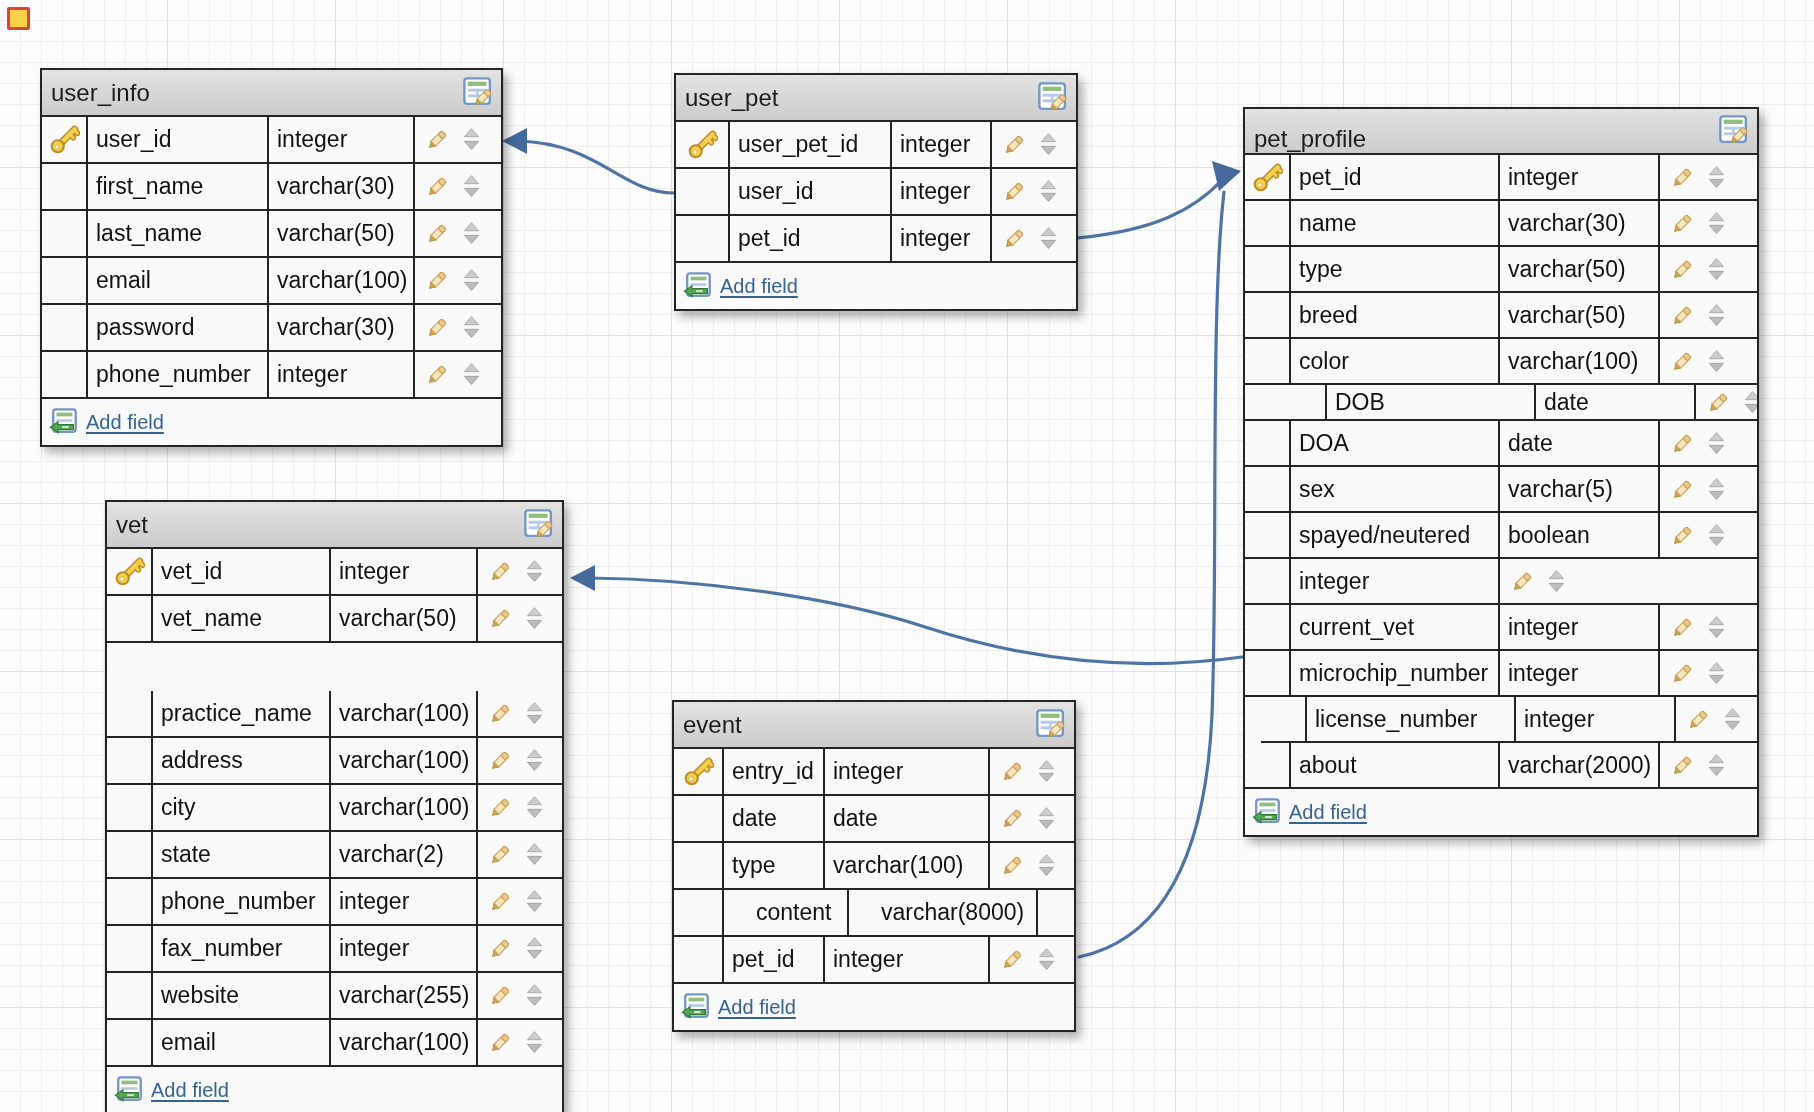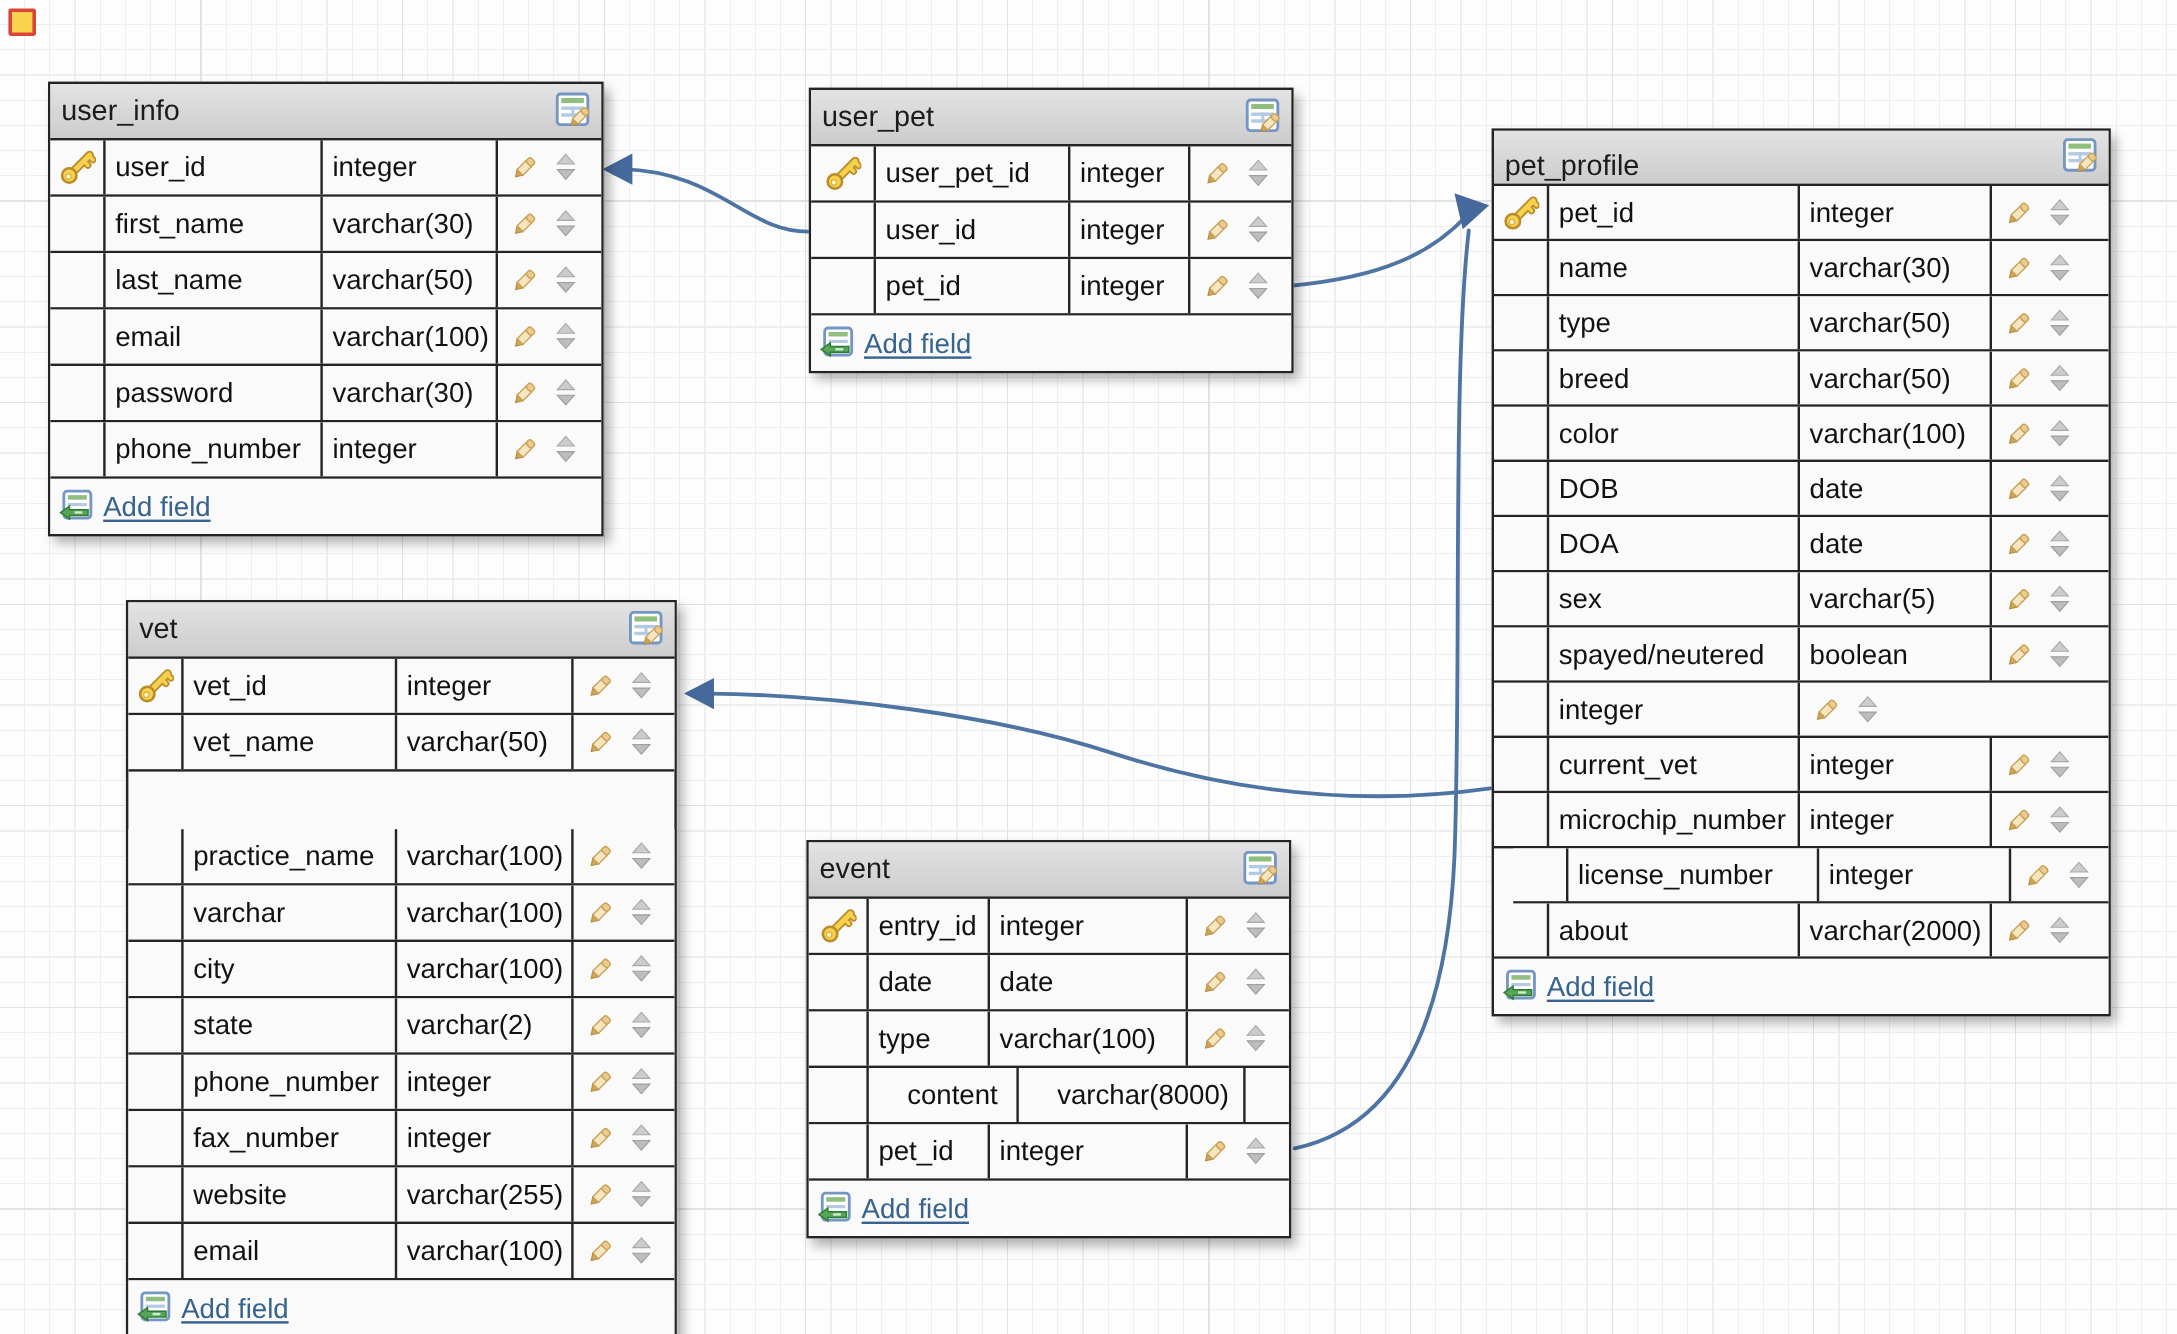--- a/index.html
+++ b/index.html
@@ -42,21 +42,21 @@
   }
   .cell:last-child{border-right:none;}
   .namecell,.typecell{font-size:23px;color:#111;padding-left:8px;}
   .keycell{justify-content:center;}
   .iconcell{justify-content:flex-start;padding-left:9px;gap:12px;}
   .foot{
     display:flex;align-items:center;gap:7px;box-sizing:border-box;
     padding-left:7px;background:#fafafa;
   }
   .addlink{
-    font-size:23px;color:#36638f;cursor:pointer;
+    font-size:20px;color:#36638f;cursor:pointer;
     text-decoration:underline;text-decoration-thickness:2px;text-underline-offset:3px;
   }
   .ic{line-height:0;display:inline-block;}
 </style>
 </head>
 <body>
 
 <svg width="0" height="0" style="position:absolute" aria-hidden="true">
   <defs>
     <symbol id="sym-pencil" viewBox="0 0 28 28">
@@ -403,21 +403,21 @@
                 <use href="#sym-pencil"></use>
               </svg>
       </span>
       <span class="ic">
         <svg width="17" height="25">
                 <use href="#sym-sort"></use>
               </svg>
       </span>
     </div>
   </div>
-        <div class="row" style="grid-template-columns: 46px 209px 160px 1fr; height: 46px;">
+        <div class="row" style="grid-template-columns: 46px 209px 160px 1fr; height: 36px; padding-left: 36px;">
     <div class="cell keycell"></div>
     <div class="cell namecell">DOB</div>
     <div class="cell typecell">date</div>
     <div class="cell iconcell">
       <span class="ic">
         <svg width="27" height="27">
                 <use href="#sym-pencil"></use>
               </svg>
       </span>
       <span class="ic">
@@ -632,21 +632,21 @@
       </span>
       <span class="ic">
         <svg width="17" height="25">
                 <use href="#sym-sort"></use>
               </svg>
       </span>
     </div>
   </div>
         <div class="row" style="grid-template-columns: 46px 178px 147px 1fr; height: 47px;">
     <div class="cell keycell"></div>
-    <div class="cell namecell">varchar</div>
+    <div class="cell namecell">address</div>
     <div class="cell typecell">varchar(100)</div>
     <div class="cell iconcell">
       <span class="ic">
         <svg width="27" height="27">
                 <use href="#sym-pencil"></use>
               </svg>
       </span>
       <span class="ic">
         <svg width="17" height="25">
                 <use href="#sym-sort"></use>

